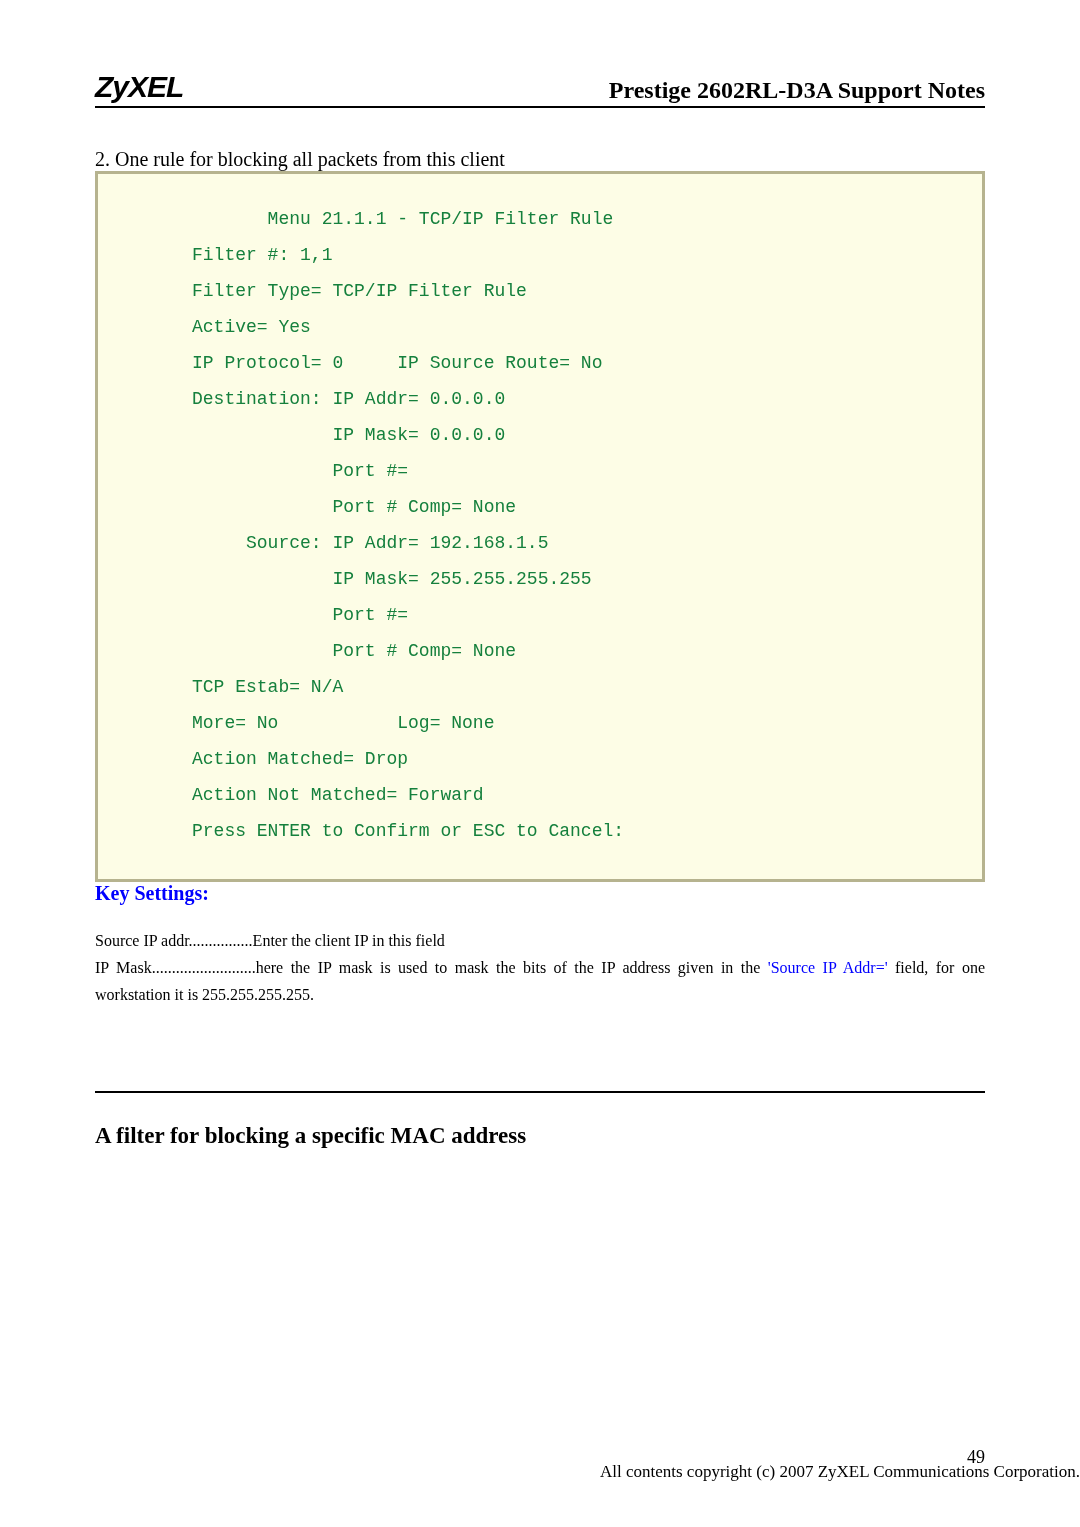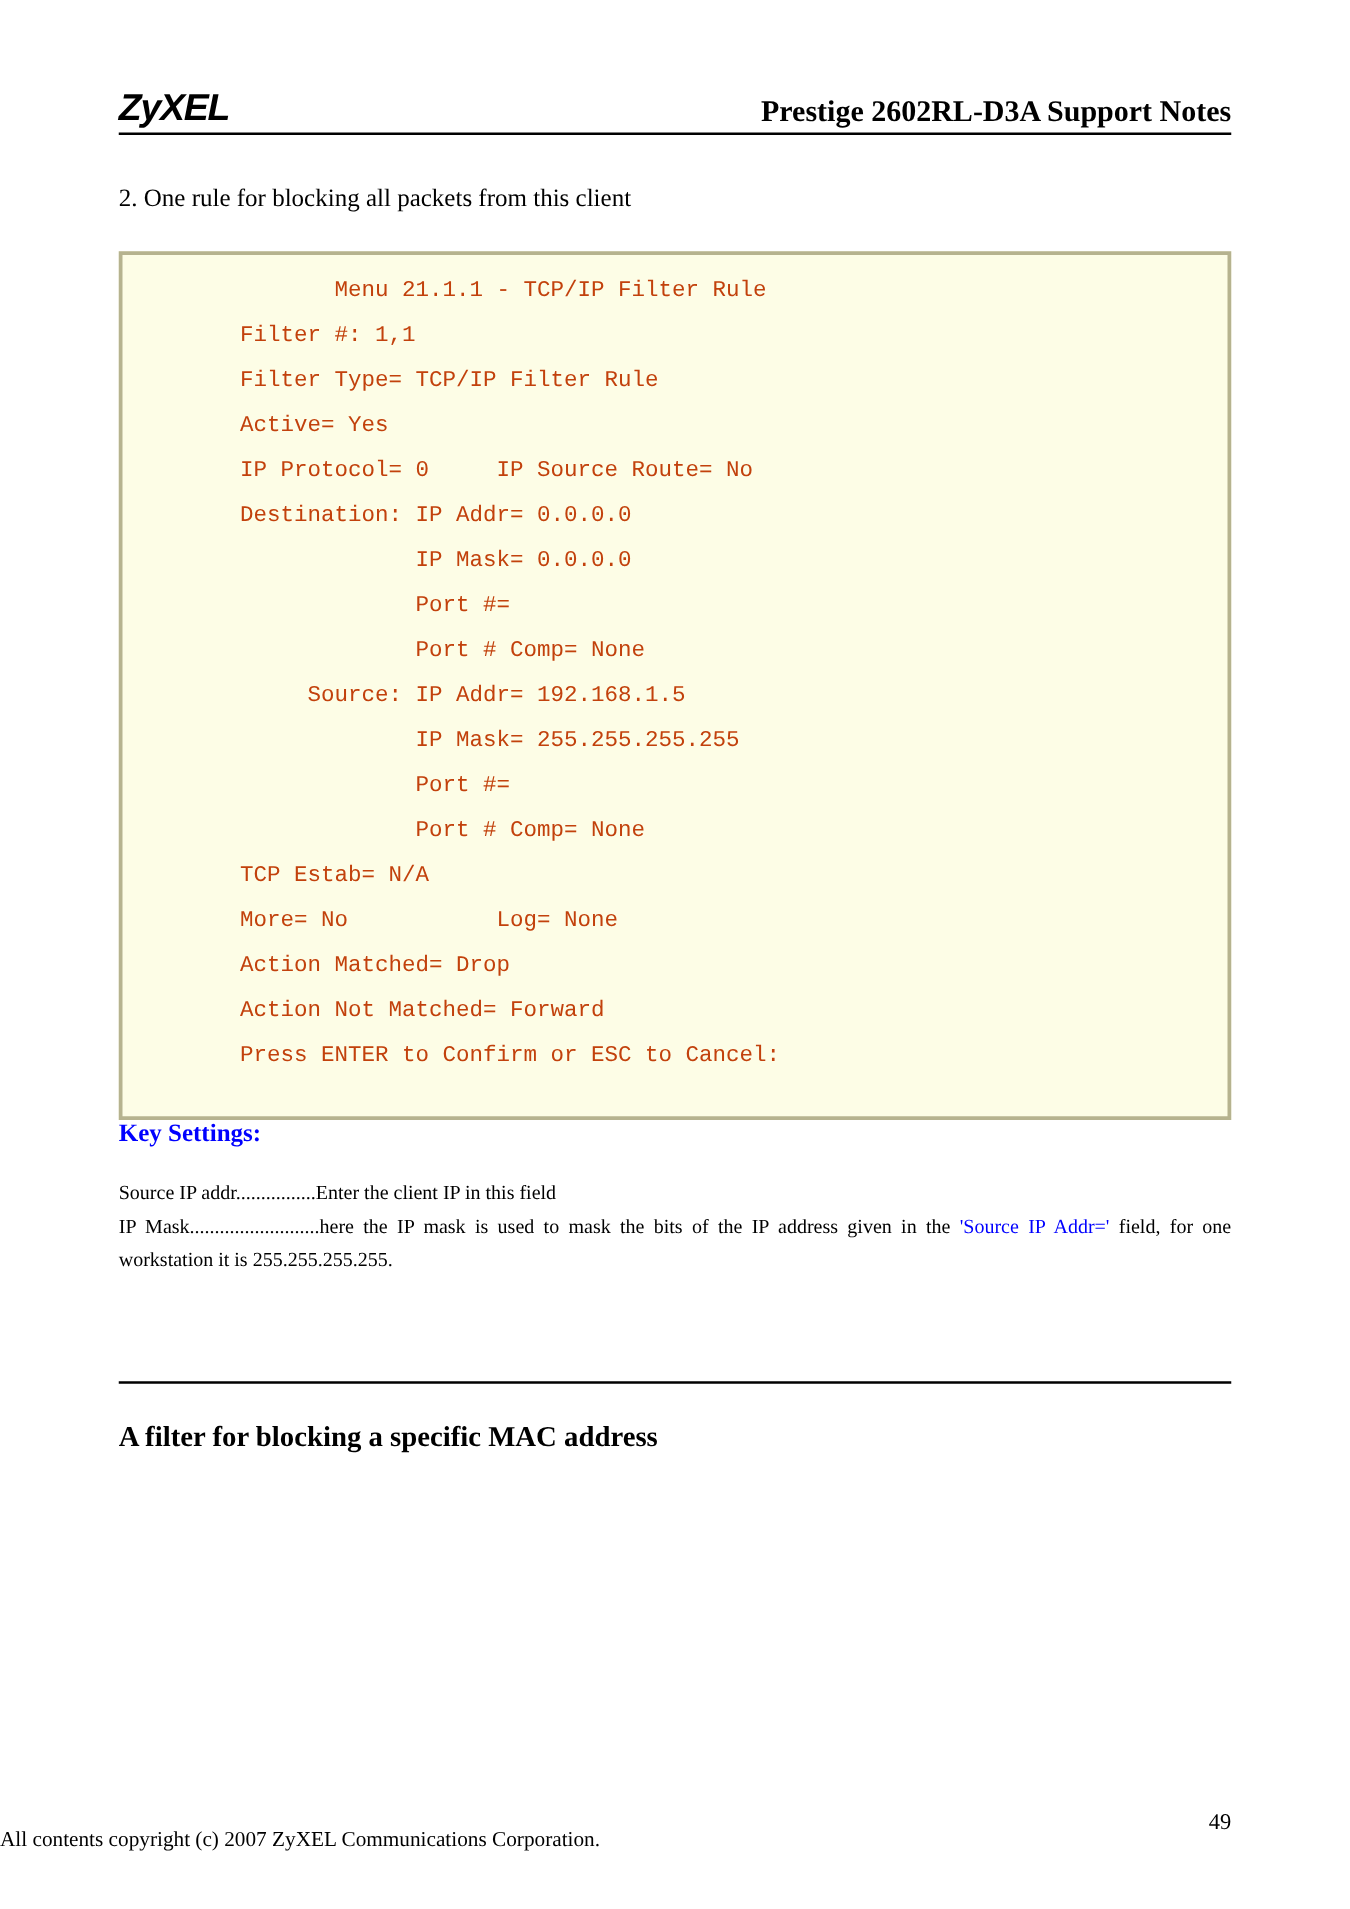--- a/index.html
+++ b/index.html
@@ -36,27 +36,26 @@
   }
   .header-title {
     font-weight: bold;
     font-size: 24px;
   }
   .section-text {
     font-size: 20px;
     margin-top: 40px;
   }
   .code-box {
-    margin-top: 30px;
     border: 3px solid #b6b38f;
     background: #fdfde6;
-    padding: 11px 40px 30px 40px;
+    padding: 27px 40px 30px 40px;
     font-family: "Courier New", Courier, monospace;
     font-size: 18px;
-    color: #c2410c;
+    color: #15803d;
     line-height: 2.0;
     white-space: pre;
   }
   .key-settings-heading {
     color: #0000ff;
     font-size: 20px;
     font-weight: bold;
   }
   .key-settings-body {
     margin-top: 22px;
@@ -82,21 +81,21 @@
     position: absolute;
     right: 95px;
     bottom: 59px;
     font-size: 18px;
   }
   .footer {
     position: absolute;
     left: 0;
     right: 0;
     bottom: 45px;
-    text-align: left;
+    text-align: right;
     font-size: 17px;
   }
 </style>
 </head>
 <body>
 
 <div class="page">
 
   <div class="header-row">
     <div class="logo">ZyXEL</div>

